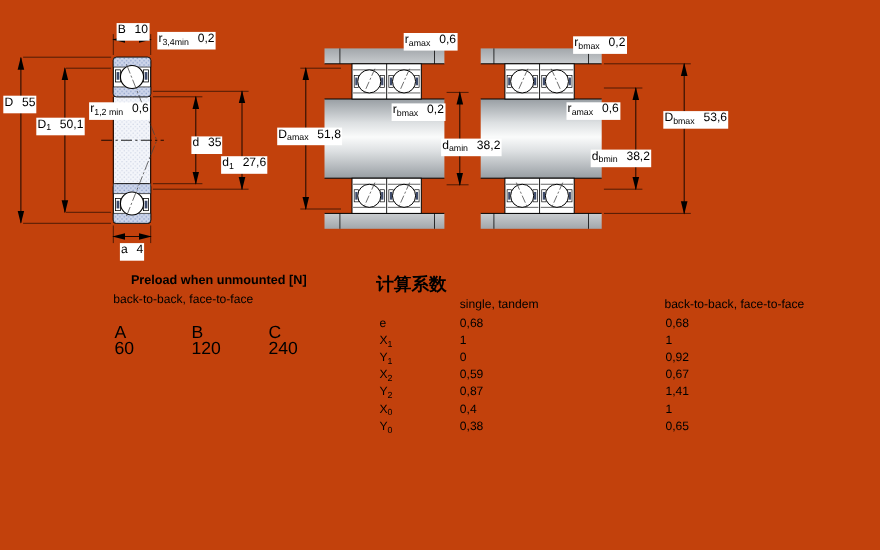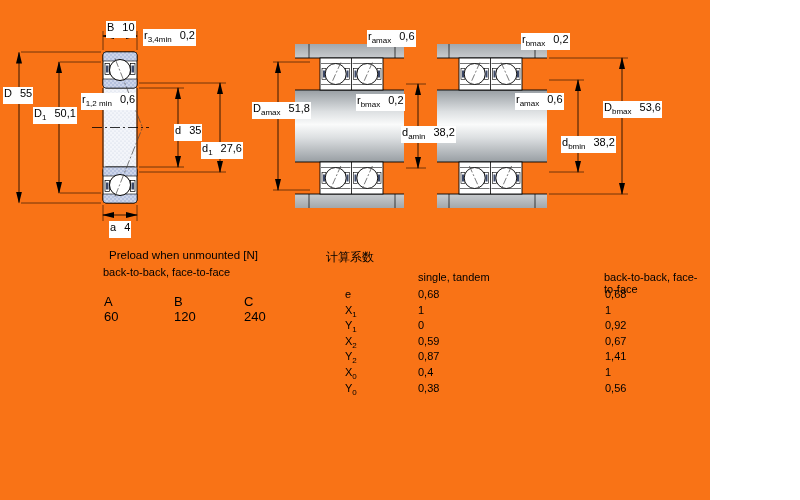--- a/index.html
+++ b/index.html
@@ -1,27 +1,27 @@
 <!DOCTYPE html>
 <html><head>
 <meta charset="utf-8">
 <style>
   html,body{margin:0;padding:0;background:#fff}
-  #stage{position:relative;width:710px;height:500px;background:#f97316;overflow:hidden;
+  #stage{position:relative;width:800px;height:500px;background:#c2410c;overflow:hidden;
          font-family:"Liberation Sans",sans-serif;color:#000}
   #draw-svg{position:absolute;left:0;top:0}
   .dim{position:absolute;white-space:nowrap;font-size:11px;line-height:12px;
        background:#fff;padding:0 1px}
   .dim sub{font-size:8px;vertical-align:-2.5px}
   .dim .val{margin-left:8px}
-  .pt-title{position:absolute;left:109px;top:249px;font-size:11.5px;font-weight:normal}
+  .pt-title{position:absolute;left:119px;top:249px;font-size:11.5px;font-weight:bold}
   .pt-sub{position:absolute;left:103px;top:266px;font-size:11px}
-  .row3{position:absolute;left:104px;font-size:13px}
+  .row3{position:absolute;left:104px;font-size:16px}
   .row3 span{display:inline-block;width:70px}
-  .ft-title{position:absolute;left:326px;top:249px;font-size:12px;font-weight:normal}
+  .ft-title{position:absolute;left:342px;top:249px;font-size:16px;font-weight:bold}
   .ft-h{position:absolute;top:271px;font-size:11px}
   .frow{position:absolute;left:345px;width:430px;height:15px;font-size:11px}
   .frow sub{font-size:8px;vertical-align:-2.5px}
   .frow .fsym{position:absolute;left:0}
   .frow .fv1{position:absolute;left:73px}
   .frow .fv2{position:absolute;left:260px}
 </style>
 </head>
 <body>
 
@@ -274,28 +274,28 @@
 <div class="dim" style="left:106px;top:21px"><span>B</span><sub></sub><span class="val">10</span></div>
 <div class="dim" style="left:143px;top:29px"><span>r</span><sub>3,4min</sub><span class="val">0,2</span></div>
 <div class="dim" style="left:3px;top:87px"><span>D</span><sub></sub><span class="val">55</span></div>
 <div class="dim" style="left:33px;top:107px"><span>D</span><sub>1</sub><span class="val">50,1</span></div>
 <div class="dim" style="left:81px;top:93px"><span>r</span><sub>1,2 min</sub><span class="val">0,6</span></div>
 <div class="dim" style="left:174px;top:124px"><span>d</span><sub></sub><span class="val">35</span></div>
 <div class="dim" style="left:201px;top:142px"><span>d</span><sub>1</sub><span class="val">27,6</span></div>
 <div class="dim" style="left:109px;top:221px"><span>a</span><sub></sub><span class="val">4</span></div>
 
 <div class="dim" style="left:367px;top:30px"><span>r</span><sub>amax</sub><span class="val">0,6</span></div>
-<div class="dim" style="left:252px;top:102px"><span>D</span><sub>amax</sub><span class="val">51,8</span></div>
+<div class="dim" style="left:252px;top:116px"><span>D</span><sub>amax</sub><span class="val">51,8</span></div>
 <div class="dim" style="left:356px;top:94px"><span>r</span><sub>bmax</sub><span class="val">0,2</span></div>
 <div class="dim" style="left:401px;top:126px"><span>d</span><sub>amin</sub><span class="val">38,2</span></div>
 
 <div class="dim" style="left:521px;top:33px"><span>r</span><sub>bmax</sub><span class="val">0,2</span></div>
 <div class="dim" style="left:515px;top:93px"><span>r</span><sub>amax</sub><span class="val">0,6</span></div>
 <div class="dim" style="left:603px;top:101px"><span>D</span><sub>bmax</sub><span class="val">53,6</span></div>
-<div class="dim" style="left:561px;top:136px"><span>d</span><sub>bmin</sub><span class="val">38,2</span></div>
+<div class="dim" style="left:537px;top:136px"><span>d</span><sub>bmin</sub><span class="val">38,2</span></div>
 
 <div>
   <div class="pt-title">Preload when unmounted [N]</div>
   <div class="pt-sub">back-to-back, face-to-face</div>
   <div class="row3" style="top:294px">
     <span>A</span><span>B</span><span>C</span>
   </div>
   <div class="row3" style="top:309px">
     <span>60</span><span>120</span><span>240</span>
   </div>
@@ -332,17 +332,17 @@
         <span class="fv2">1,41</span>
       </div>
   <div class="frow" style="top:366px">
         <span class="fsym"><span>X</span><sub>0</sub></span>
         <span class="fv1">0,4</span>
         <span class="fv2">1</span>
       </div>
   <div class="frow" style="top:382px">
         <span class="fsym"><span>Y</span><sub>0</sub></span>
         <span class="fv1">0,38</span>
-        <span class="fv2">0,56</span>
+        <span class="fv2">0,65</span>
       </div>
 </div>
 
 </div>
 
 </body></html>

